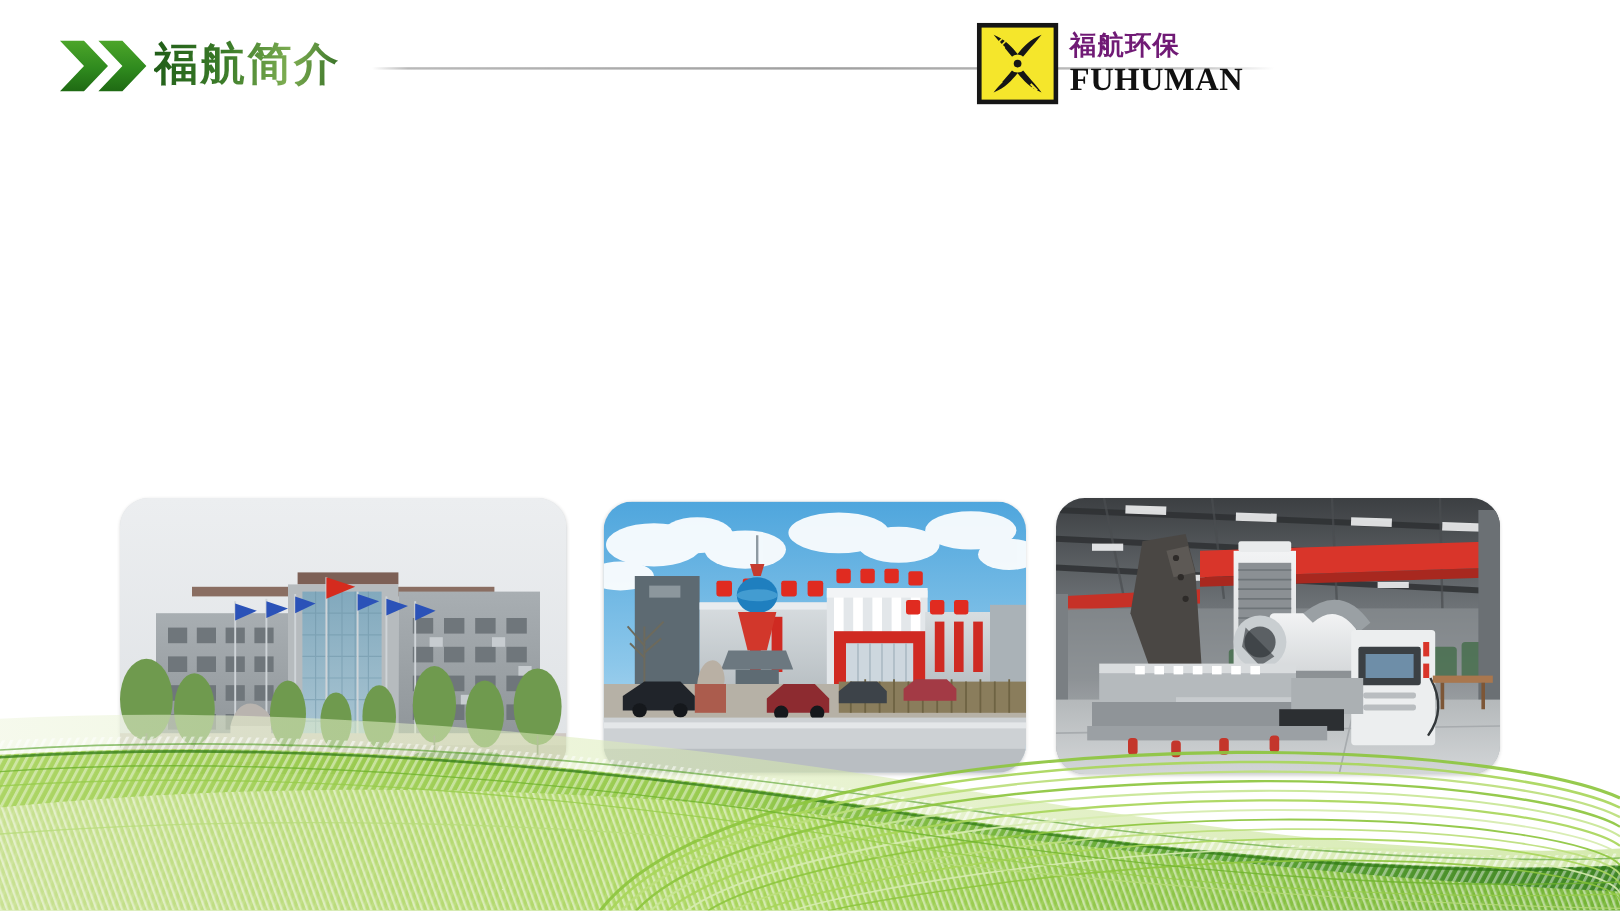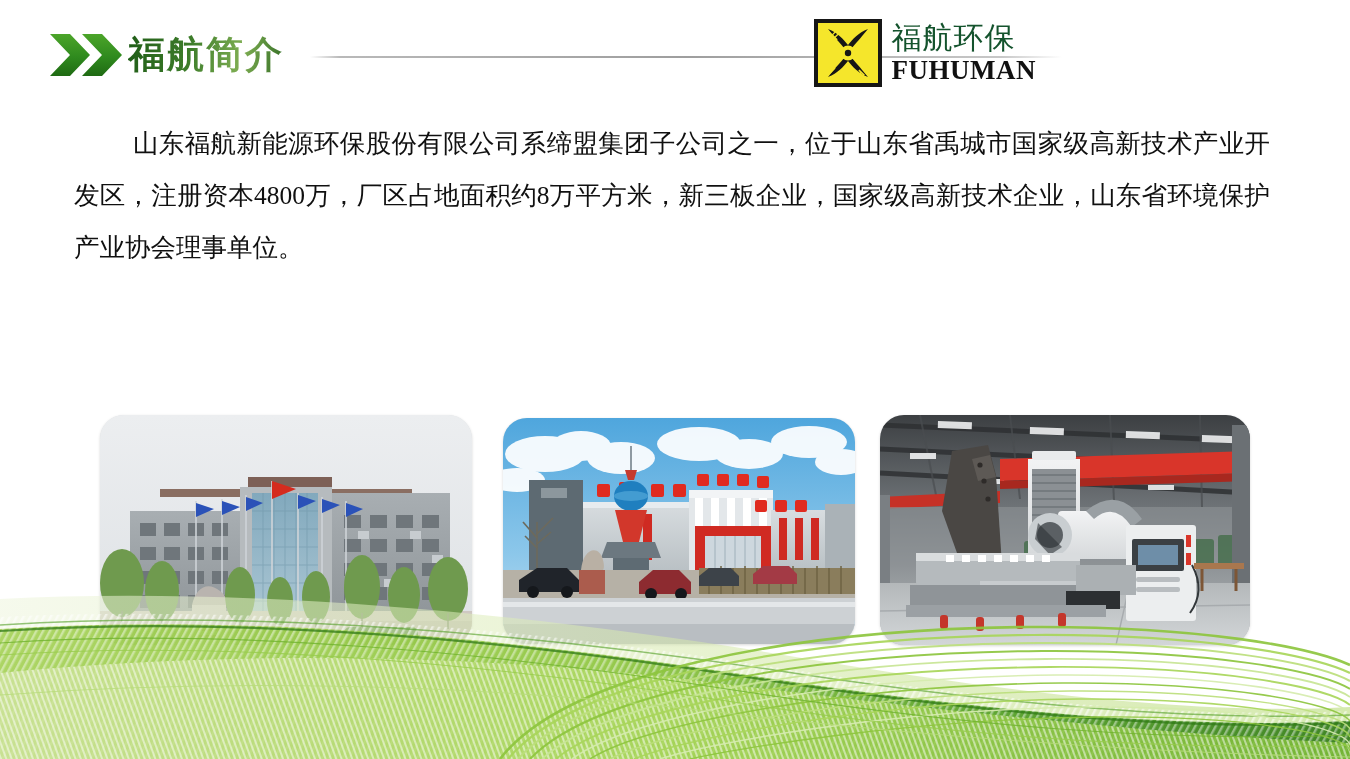--- a/index.html
+++ b/index.html
@@ -93,23 +93,23 @@
     height: 68px;
     position: relative;
   }
   .logo-text {
     display: flex;
     flex-direction: column;
     justify-content: center;
     line-height: 1;
   }
   .logo-cn {
-    font-size: 30px;
-    font-weight: 400;
-    color: #14532d;
+    font-size: 22px;
+    font-weight: 700;
+    color: #701a75;
     letter-spacing: 1px;
     font-family: "Liberation Sans","DejaVu Sans",sans-serif;
   }
   .logo-en {
     font-size: 27px;
     font-weight: 700;
     color: #111111;
     letter-spacing: 0.5px;
     margin-top: 4px;
     font-family: "Liberation Serif","DejaVu Serif",serif;
@@ -216,21 +216,20 @@
         </svg>
       </div>
       <div class="logo-text">
         <span class="logo-cn">福航环保</span>
         <span class="logo-en">FUHUMAN</span>
       </div>
     </div>
   </div>
 
   <div class="body-copy">
-    <p class="para"><span class="indent"></span><span>山东福航新能源环保股份有限公司系缔盟集团子公司之一，位于山东省禹城市国家级高新技术产业开发区，注册资本4800万，厂区占地面积约8万平方米，新三板企业，国家级高新技术企业，山东省环境保护产业协会理事单位。</span></p>
   </div>
 
   <div class="photos">
 
     <div class="photo" id="photo-1">
       <svg viewBox="0 0 372 230" preserveAspectRatio="none" aria-hidden="true">
         <defs>
           <linearGradient id="sky1" x1="0" y1="0" x2="0" y2="1">
             <stop offset="0%" stop-color="#eceef0"></stop>
             <stop offset="70%" stop-color="#e2e5e8"></stop>

